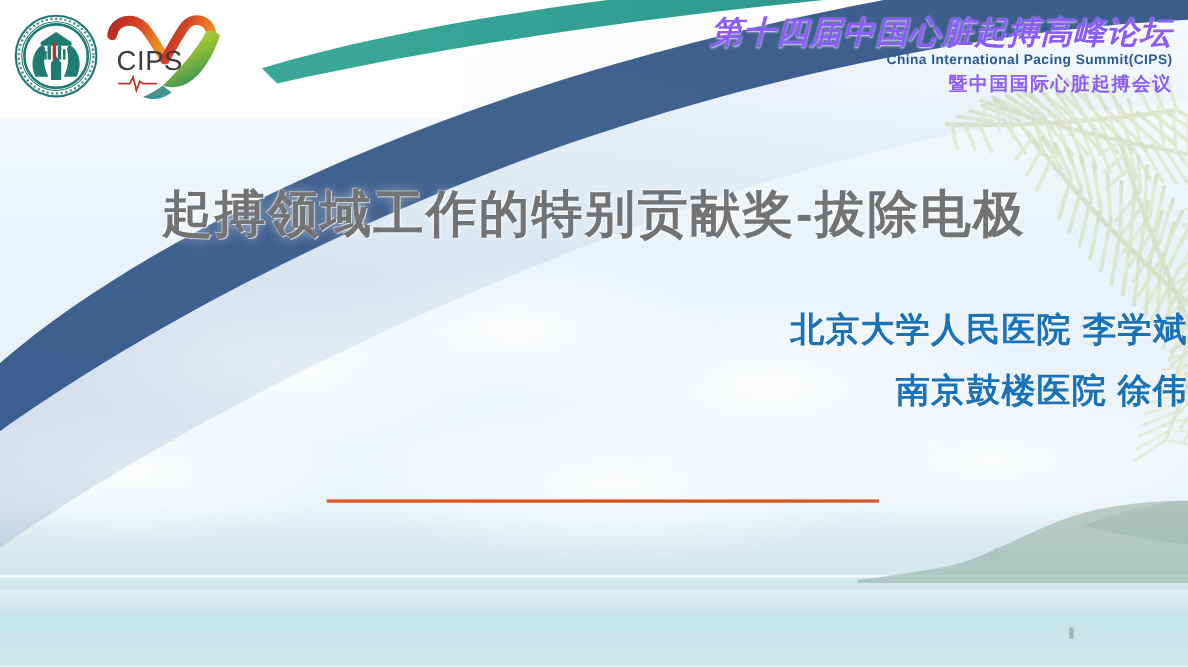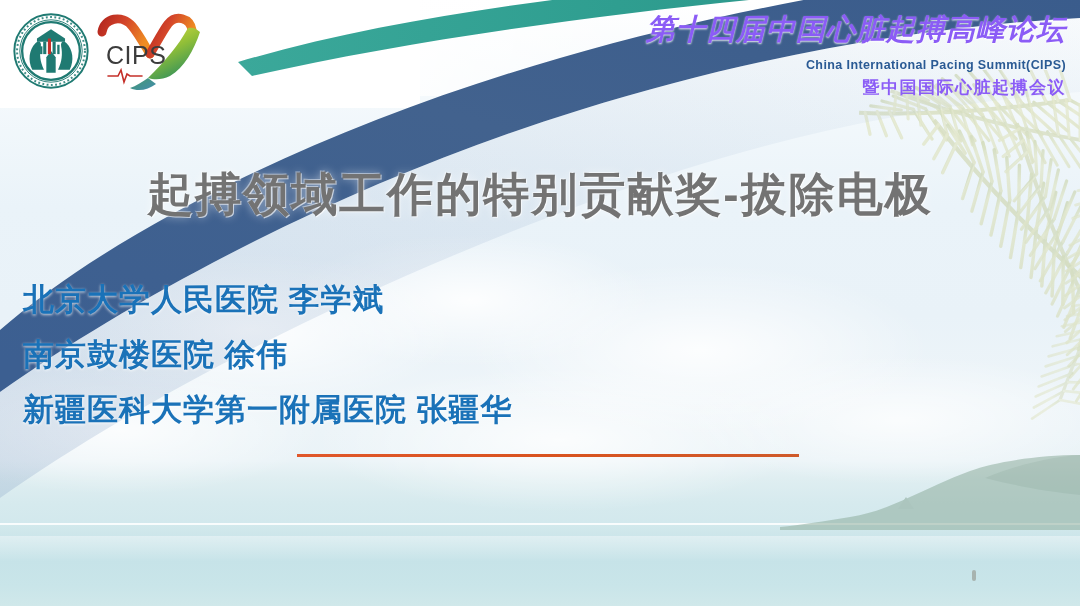--- a/index.html
+++ b/index.html
@@ -141,21 +141,21 @@
     font-size: 29px;
     font-weight: bold;
     font-style: italic;
     color: #8b5cf6;
     letter-spacing: 1px;
     line-height: 1.05;
     text-shadow: 0 1px 2px rgba(255,255,255,0.9);
     white-space: nowrap;
   }
   .conf-en {
-    margin-top: 14px;
+    margin-top: 3px;
     font-size: 12.5px;
     font-weight: bold;
     color: #2a5a94;
     letter-spacing: .4px;
     white-space: nowrap;
   }
   .conf-cn-sub {
     margin-top: 4px;
     font-size: 17px;
     font-weight: bold;
@@ -179,21 +179,21 @@
       -1px -1px 0 rgba(255,255,255,0.45),
        0 0 10px rgba(255,255,255,0.55);
     white-space: nowrap;
   }
 
   
   .presenters {
     position: absolute;
     left: 0; right: 0;
     top: 284px;
-    text-align: left;
+    text-align: right;
     padding-left: 23px;
   }
   .presenter {
     font-size: 31px;
     font-weight: bold;
     color: #1a72b8;
     letter-spacing: 1px;
     line-height: 1.0;
     margin-bottom: 24px;
     white-space: nowrap;
@@ -403,18 +403,17 @@
     <div class="conf-cn-main">第十四届中国心脏起搏高峰论坛</div>
     <div class="conf-en">China International Pacing Summit(CIPS)</div>
     <div class="conf-cn-sub">暨中国国际心脏起搏会议</div>
   </div>
 
   <div class="main-title">起搏领域工作的特别贡献奖-拔除电极</div>
 
   <div class="presenters">
     <div class="presenter">北京大学人民医院  李学斌</div>
     <div class="presenter">南京鼓楼医院  徐伟</div>
-    <div class="presenter">新疆医科大学第一附属医院  张疆华</div>
   </div>
 
   <div class="accent-rule"></div>
 
 </div>
 
 </body></html>

